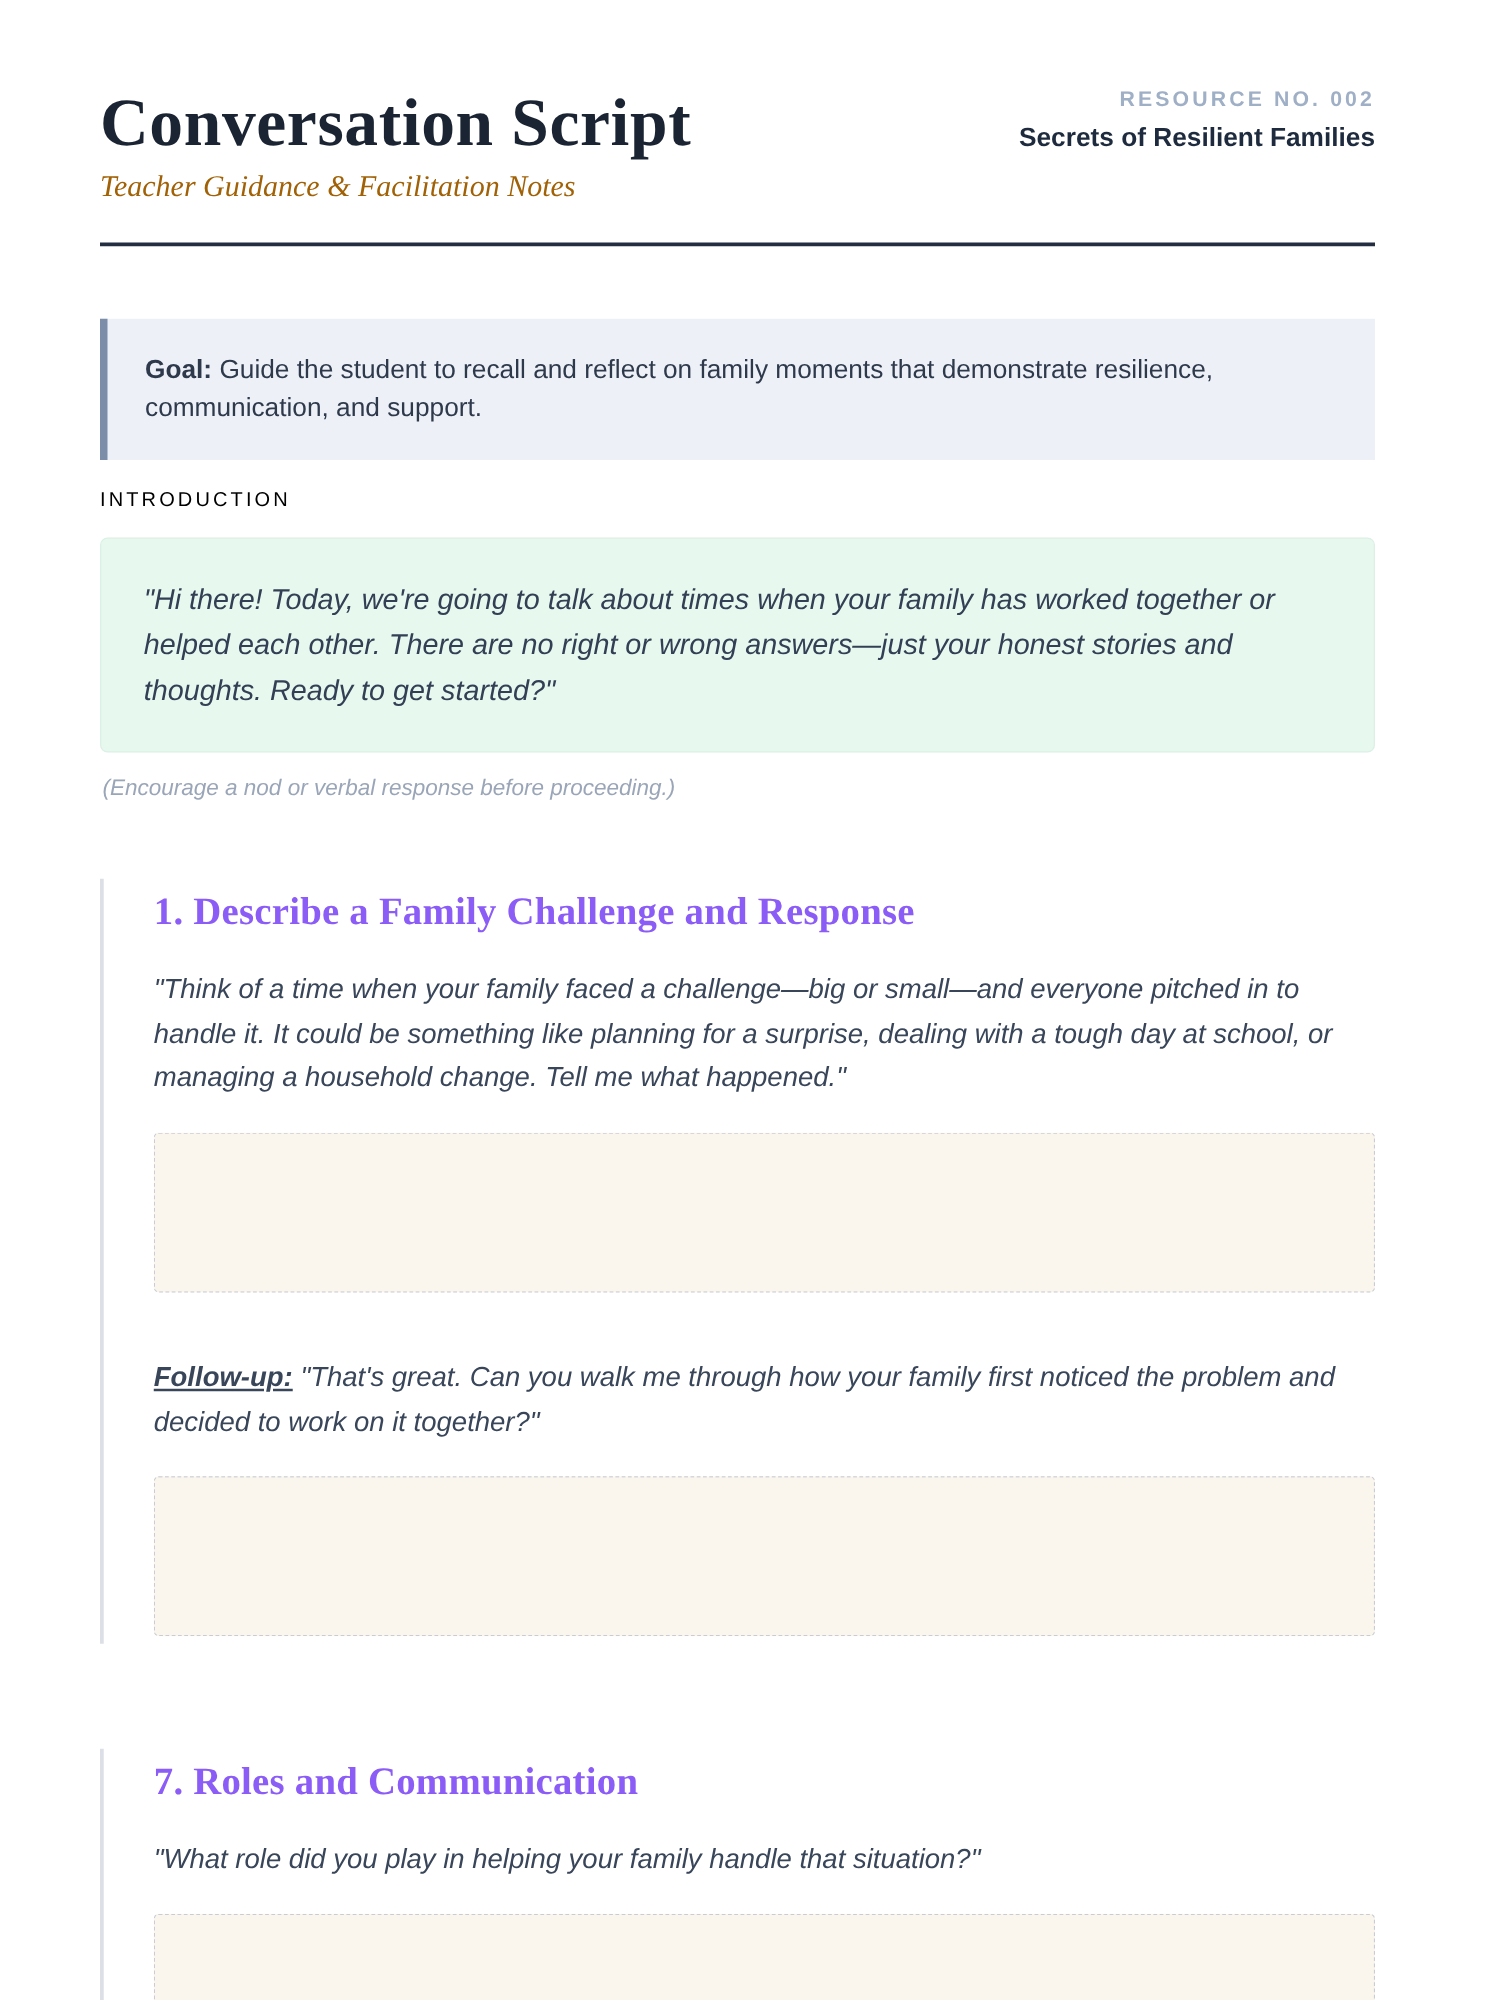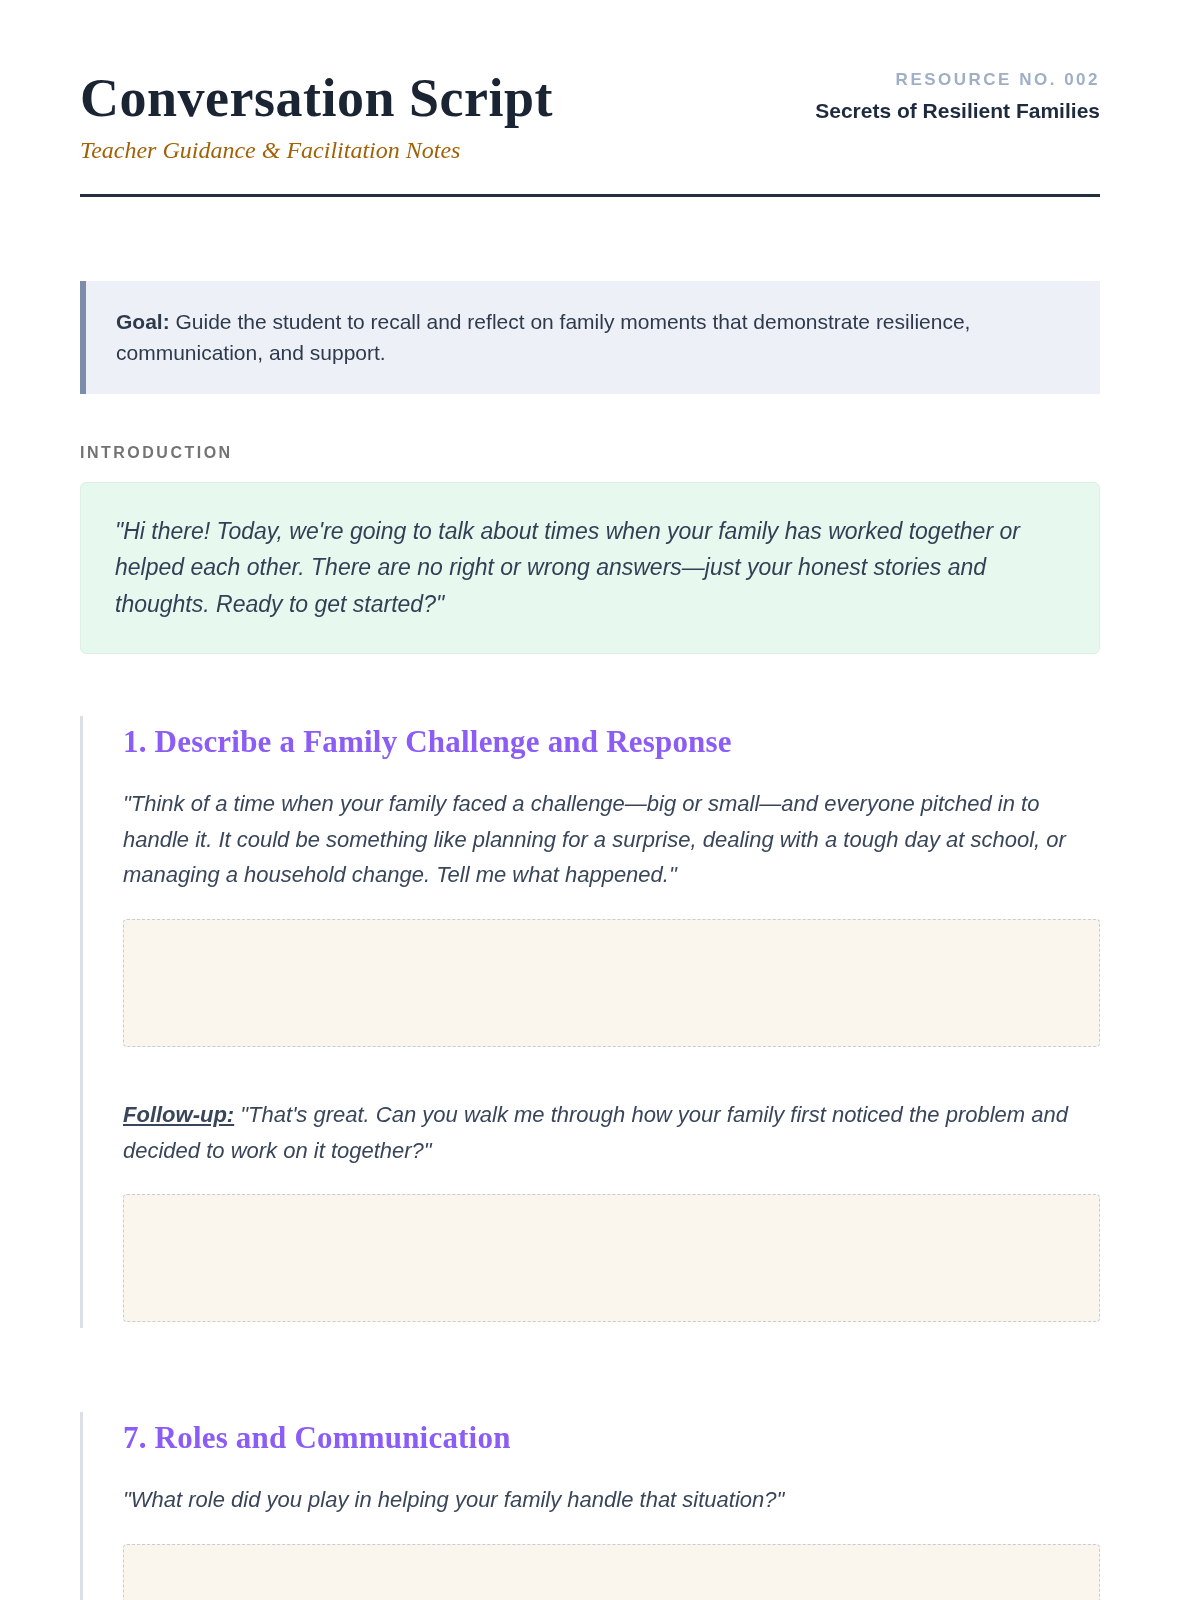--- a/index.html
+++ b/index.html
@@ -42,37 +42,37 @@
   .resource-title {
     font-size: 21px;
     font-weight: 700;
     color: #1e2b3e;
     margin-top: 9px;
   }
   .rule { border-bottom: 3px solid #232f40; margin-top: 30px; }
 
   
   .goal-box {
-    margin-top: 84px;
+    margin-top: 58px;
     background: #edf1f7;
     border-left: 6px solid #7b8da8;
     padding: 25px 30px;
     font-size: 21px;
     line-height: 1.5;
     color: #2e3a4c;
   }
   .goal-label { font-weight: 700; }
 
   
   .intro-label {
-    margin-top: 50px;
+    margin-top: 24px;
     font-size: 16px;
-    font-weight: 700;
+    font-weight: 400;
     letter-spacing: 2.5px;
-    color: #737373;
+    color: #000000;
   }
   .script-box {
     margin-top: 20px;
     background: #e7f8ee;
     border: 1px solid #dcf0e5;
     border-radius: 6px;
     padding: 30px 34px;
     font-style: italic;
     font-size: 23px;
     line-height: 1.6;
@@ -144,20 +144,21 @@
 
   <div class="goal-box">
     <span class="goal-label">Goal:</span>
     <span>Guide the student to recall and reflect on family moments that demonstrate resilience, communication, and support.</span>
   </div>
 
   <div class="intro-label">INTRODUCTION</div>
 
   <div class="script-box">"Hi there! Today, we're going to talk about times when your family has worked together or helped each other. There are no right or wrong answers—just your honest stories and thoughts. Ready to get started?"</div>
 
+  <div class="note">(Encourage a nod or verbal response before proceeding.)</div>
 
   <div class="section">
     <h2 class="section-heading">1. Describe a Family Challenge and Response</h2>
     <div class="prompt">"Think of a time when your family faced a challenge—big or small—and everyone pitched in to handle it. It could be something like planning for a surprise, dealing with a tough day at school, or managing a household change. Tell me what happened."</div>
     <div class="response-box"></div>
     <div class="followup">
       <span class="followup-label">Follow-up:</span>
       <span>"That's great. Can you walk me through how your family first noticed the problem and decided to work on it together?"</span>
     </div>
     <div class="response-box"></div>

